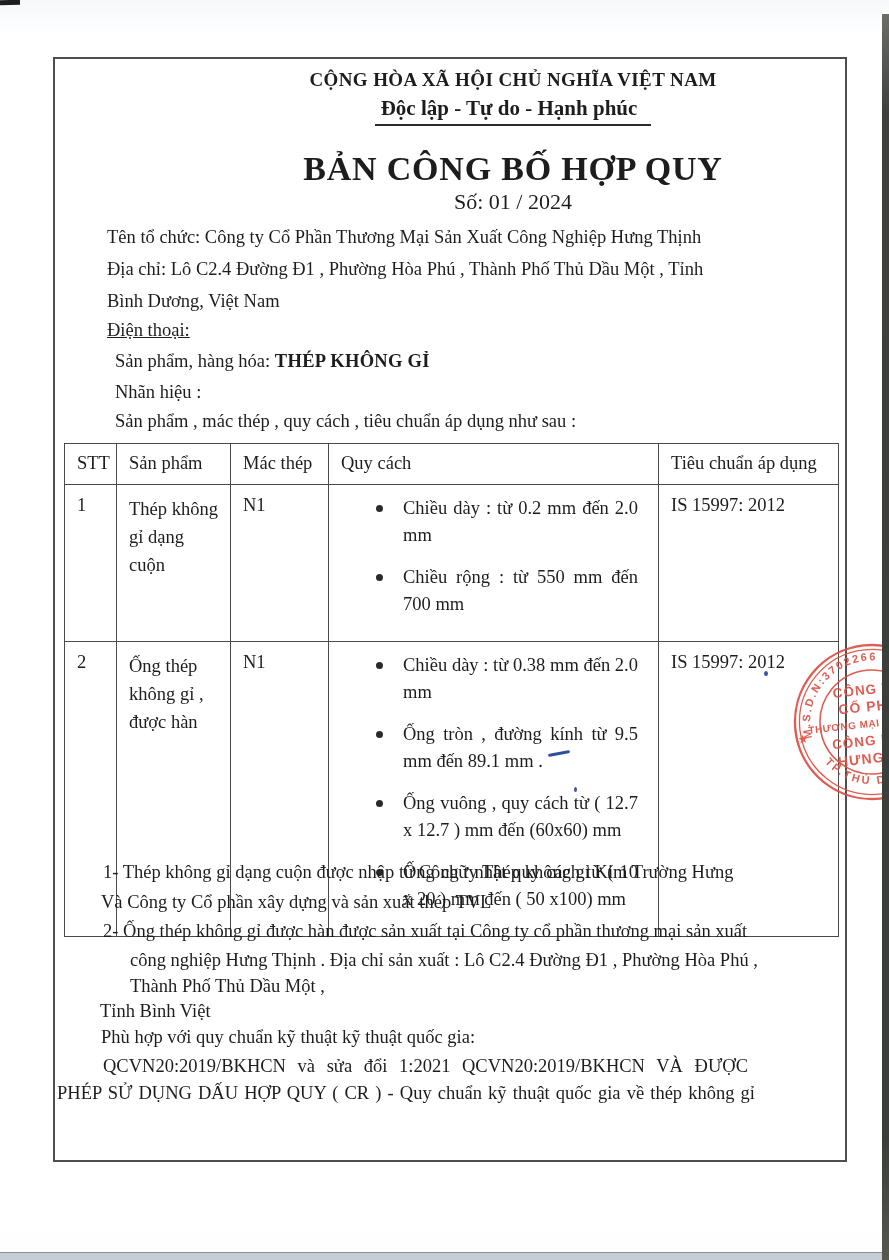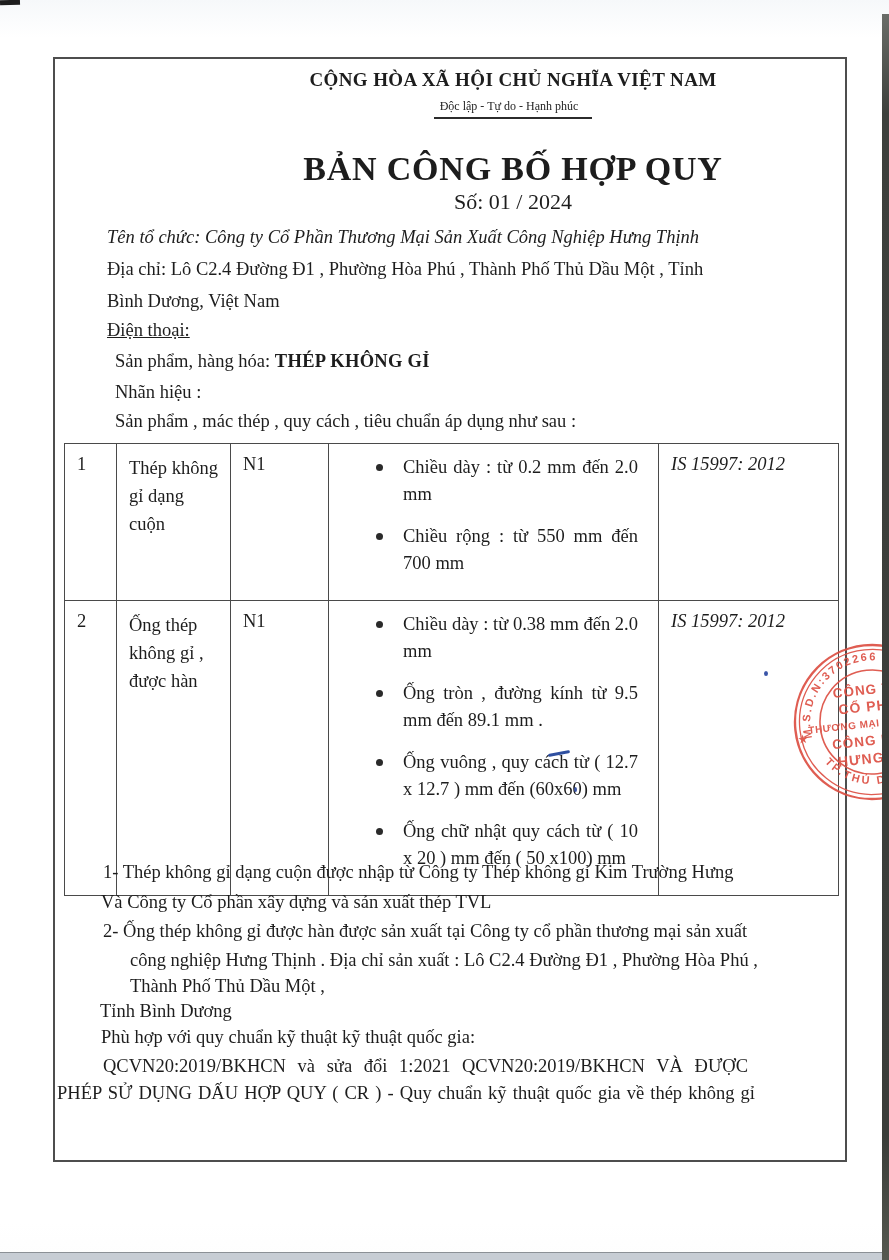--- a/index.html
+++ b/index.html
@@ -13,28 +13,28 @@
   }
   .frame {
     position:absolute; left:53px; top:57px; width:794px; height:1105px;
     border:2px solid #4e4e4e;
   }
   .abs { position:absolute; }
   .center-band { left:71px; width:884px; text-align:center; }
   .nat-line1 { top:69px; font-size:19px; font-weight:bold; letter-spacing:.4px; }
   .nat-line2-wrap { top:96px; }
   .nat-line2 {
-    display:inline-block; font-size:12px; font-weight:normal;
+    display:inline-block; font-size:21px; font-weight:bold;
     border-bottom:2.5px solid #2b2b2b; padding:0 14px 3px 6px;
   }
   .doc-title { top:150px; font-size:34px; font-weight:bold; letter-spacing:.8px; }
   .doc-number { top:189px; font-size:22px; }
 
   .bodytext { font-size:18.5px; line-height:24px; white-space:nowrap; }
-  .info-1 { left:107px; top:225px;font-style:italic; }
+  .info-1 { left:107px; top:225px; }
   .info-2 { left:107px; top:257px; }
   .info-3 { left:107px; top:289px; }
   .info-4 { left:107px; top:318px;text-decoration:underline; }
   .prod   { left:115px; top:349px; }
   .prod b { letter-spacing:.3px;text-align:center; }
   .brand  { left:115px; top:380px; }
   .intro  { left:115px; top:409px; }
 
   table.spec {
     position:absolute; left:64px; top:443px; width:774px;
@@ -53,21 +53,21 @@
   td.c-qc { padding:12px 10px 6px 0; }
   ul.spec-list { list-style:none; }
   ul.spec-list li {
     position:relative; margin:0 12px 15px 62px; line-height:27px;
     text-align:justify;
   }
   ul.spec-list li::before {
     content:""; position:absolute; left:-27px; top:10px;
     width:7px; height:7px; border-radius:50%; background:#2a2a2a;
   }
-  td.c-tc { padding-top:12px;font-style:italic; }
+  td.c-tc { padding-top:12px; }
 
   .note { font-size:18.5px; white-space:nowrap; }
   .n1a { left:103px; top:862px; }
   .n1b { left:101px; top:892px; }
   .n2a { left:103px; top:921px; }
   .n2b { left:130px; top:950px; }
   .n2c { left:130px; top:976px; }
   .n3  { left:100px; top:1001px; }
   .n4  { left:101px; top:1027px; }
   .n5a { left:103px; top:1056px; word-spacing:7px; }
@@ -120,20 +120,27 @@
 
 <table class="spec">
   <colgroup>
     <col style="width:52px">
       <col style="width:114px">
       <col style="width:98px">
       <col style="width:330px">
       <col style="width:180px">
   </colgroup>
   <tbody>
+      <tr class="hdr">
+    <th class="c-stt">STT</th>
+    <th>Sản phẩm</th>
+    <th>Mác thép</th>
+    <th>Quy cách</th>
+    <th>Tiêu chuẩn áp dụng</th>
+  </tr>
   <tr class="r1">
     <td class="c-stt">1</td>
     <td class="c-sp">Thép không gỉ dạng cuộn</td>
     <td class="c-stt">N1</td>
     <td class="c-qc">
       <ul class="spec-list">
         <li>Chiều dày : từ 0.2 mm đến 2.0 mm</li>
         <li>Chiều rộng : từ 550 mm đến 700 mm</li>
       </ul>
     </td>
@@ -154,21 +161,21 @@
     <td class="c-tc">IS 15997: 2012</td>
   </tr>
 </tbody>
   </table>
 
 <div class="abs note n1a">1-  Thép không gỉ dạng cuộn được nhập từ Công ty Thép không gỉ Kim Trường Hưng</div>
 <div class="abs note n1b">Và Công ty Cổ phần xây dựng và sản xuất thép TVL</div>
 <div class="abs note n2a">2-  Ống thép không gỉ được hàn được sản xuất tại Công ty cổ phần thương mại sản xuất</div>
 <div class="abs note n2b">công nghiệp Hưng Thịnh . Địa chỉ sản xuất : Lô C2.4 Đường Đ1 , Phường Hòa Phú ,</div>
 <div class="abs note n2c">Thành Phố Thủ Dầu Một ,</div>
-<div class="abs note n3">Tỉnh Bình Dương</div>
+<div class="abs note n3">Tỉnh Bình Việt</div>
 <div class="abs note n4">Phù hợp với quy chuẩn kỹ thuật kỹ thuật quốc gia:</div>
 <div class="abs note n5a">QCVN20:2019/BKHCN và sửa đổi 1:2021 QCVN20:2019/BKHCN VÀ ĐƯỢC</div>
 <div class="abs note n5b">PHÉP SỬ DỤNG DẤU HỢP QUY ( CR ) -  Quy chuẩn kỹ thuật quốc gia về thép không gỉ</div>
 
 <div class="stamp-wrap">
   <svg width="220" height="220" viewBox="0 0 220 220">
     <defs>
       <path id="arcTop" d="M 51.7,131.2 A 62,62 0 1 1 169.9,94" fill="none"></path>
       <path id="arcBottom" d="M 57.4,142.9 A 62,62 0 0 0 162.6,142.9" fill="none"></path>
     </defs>

